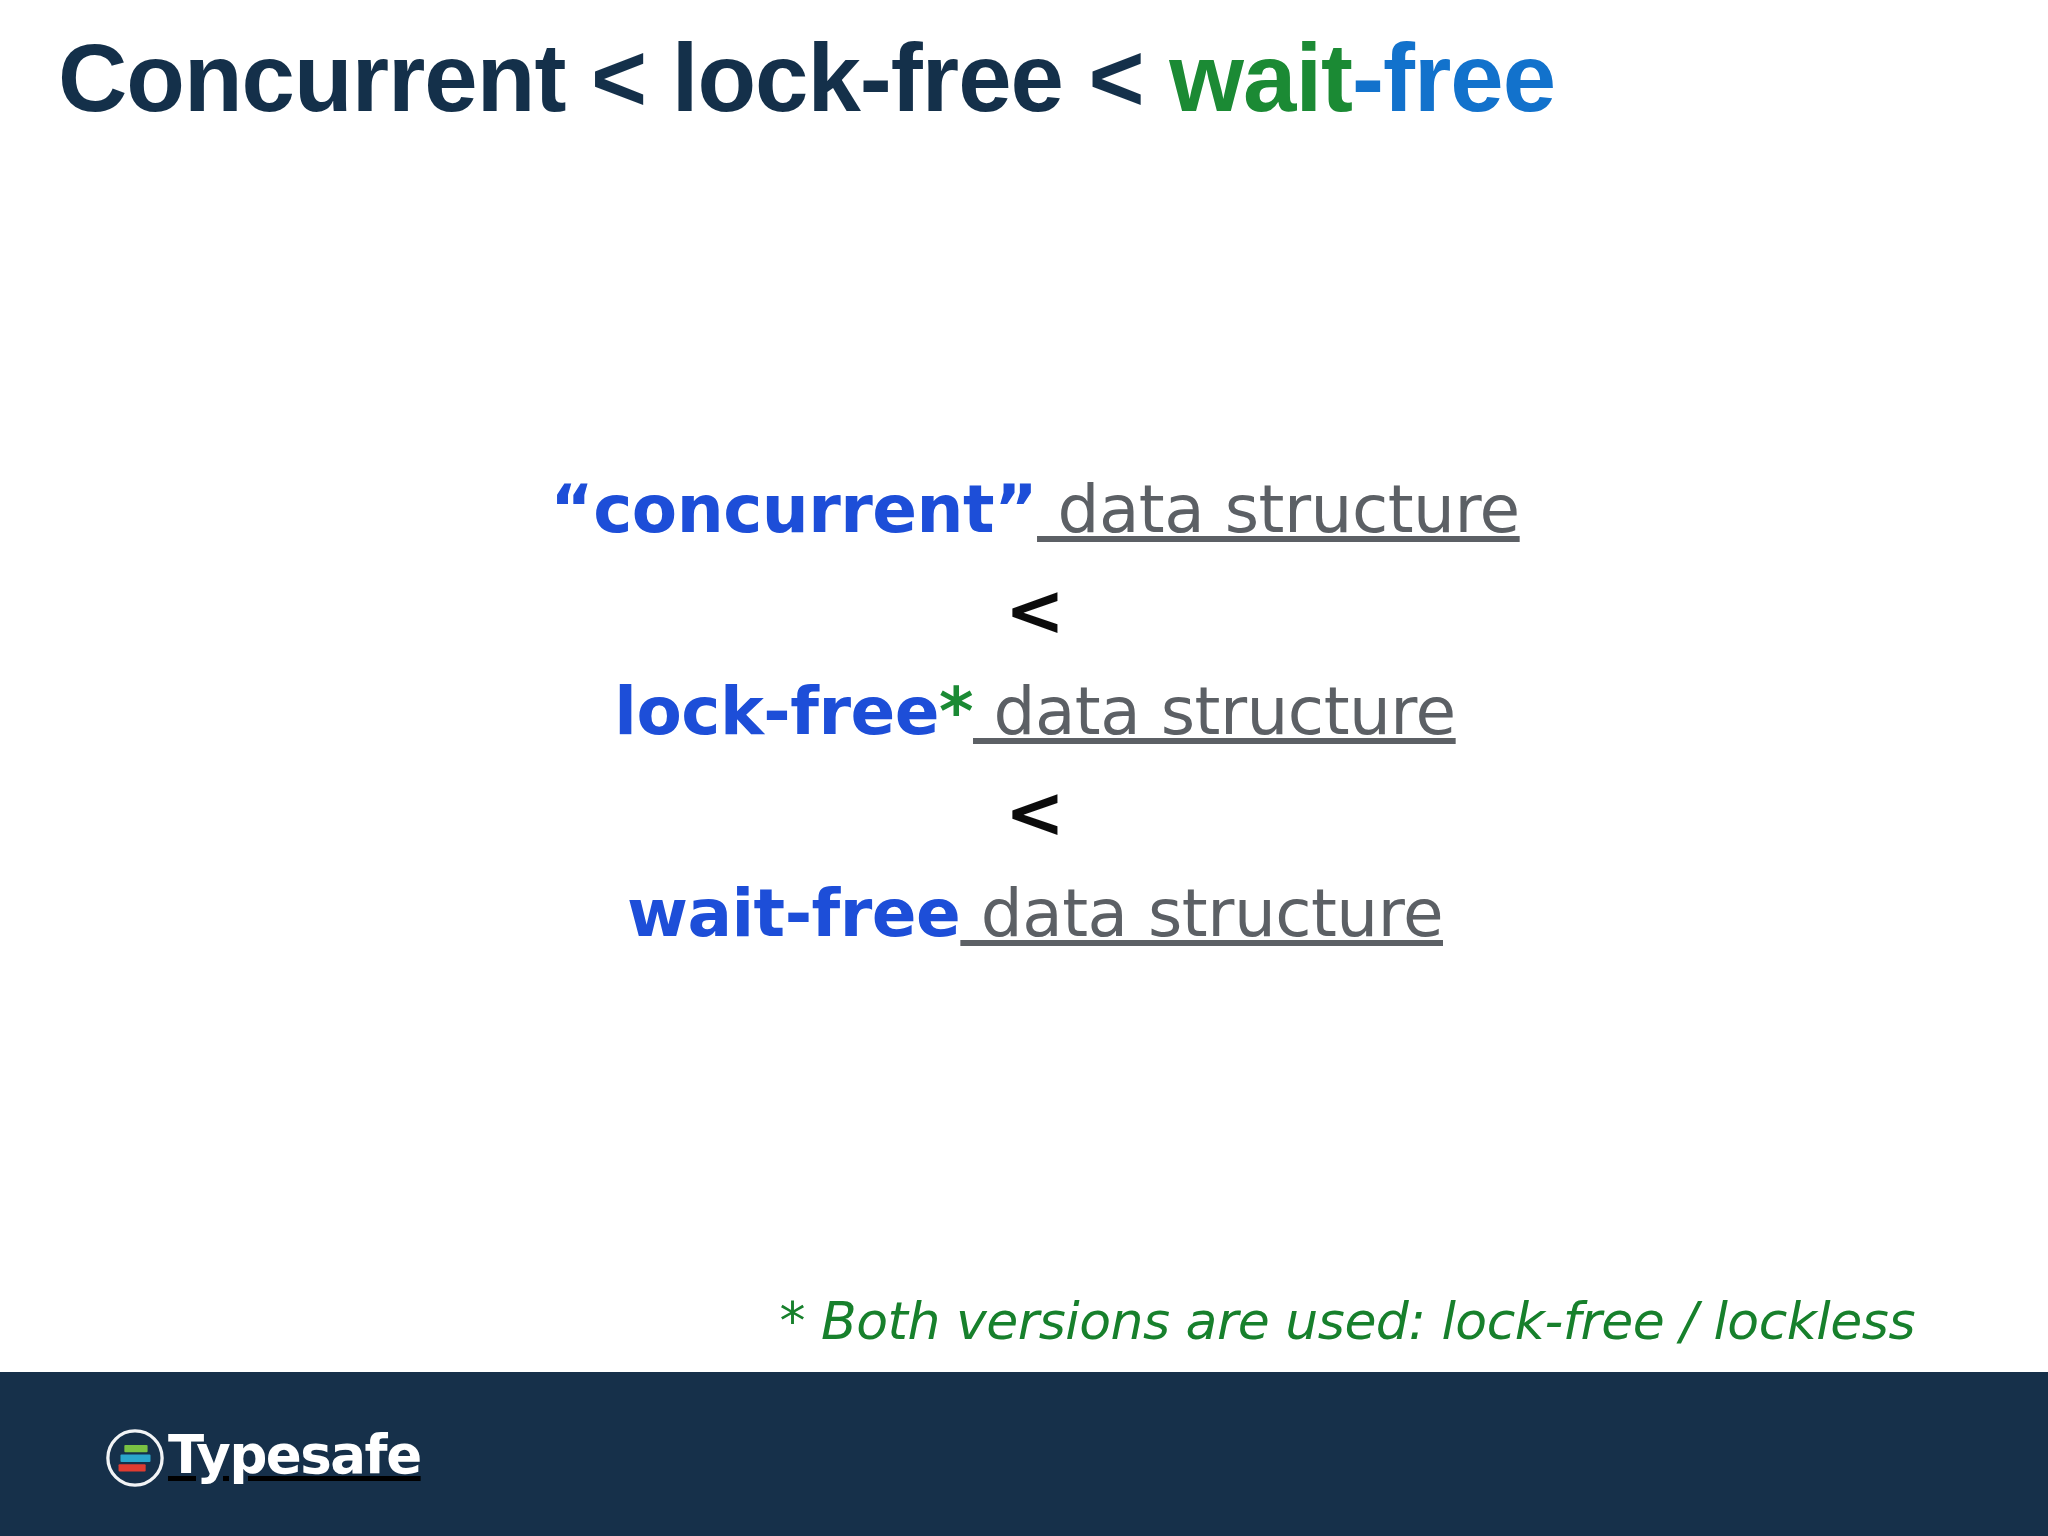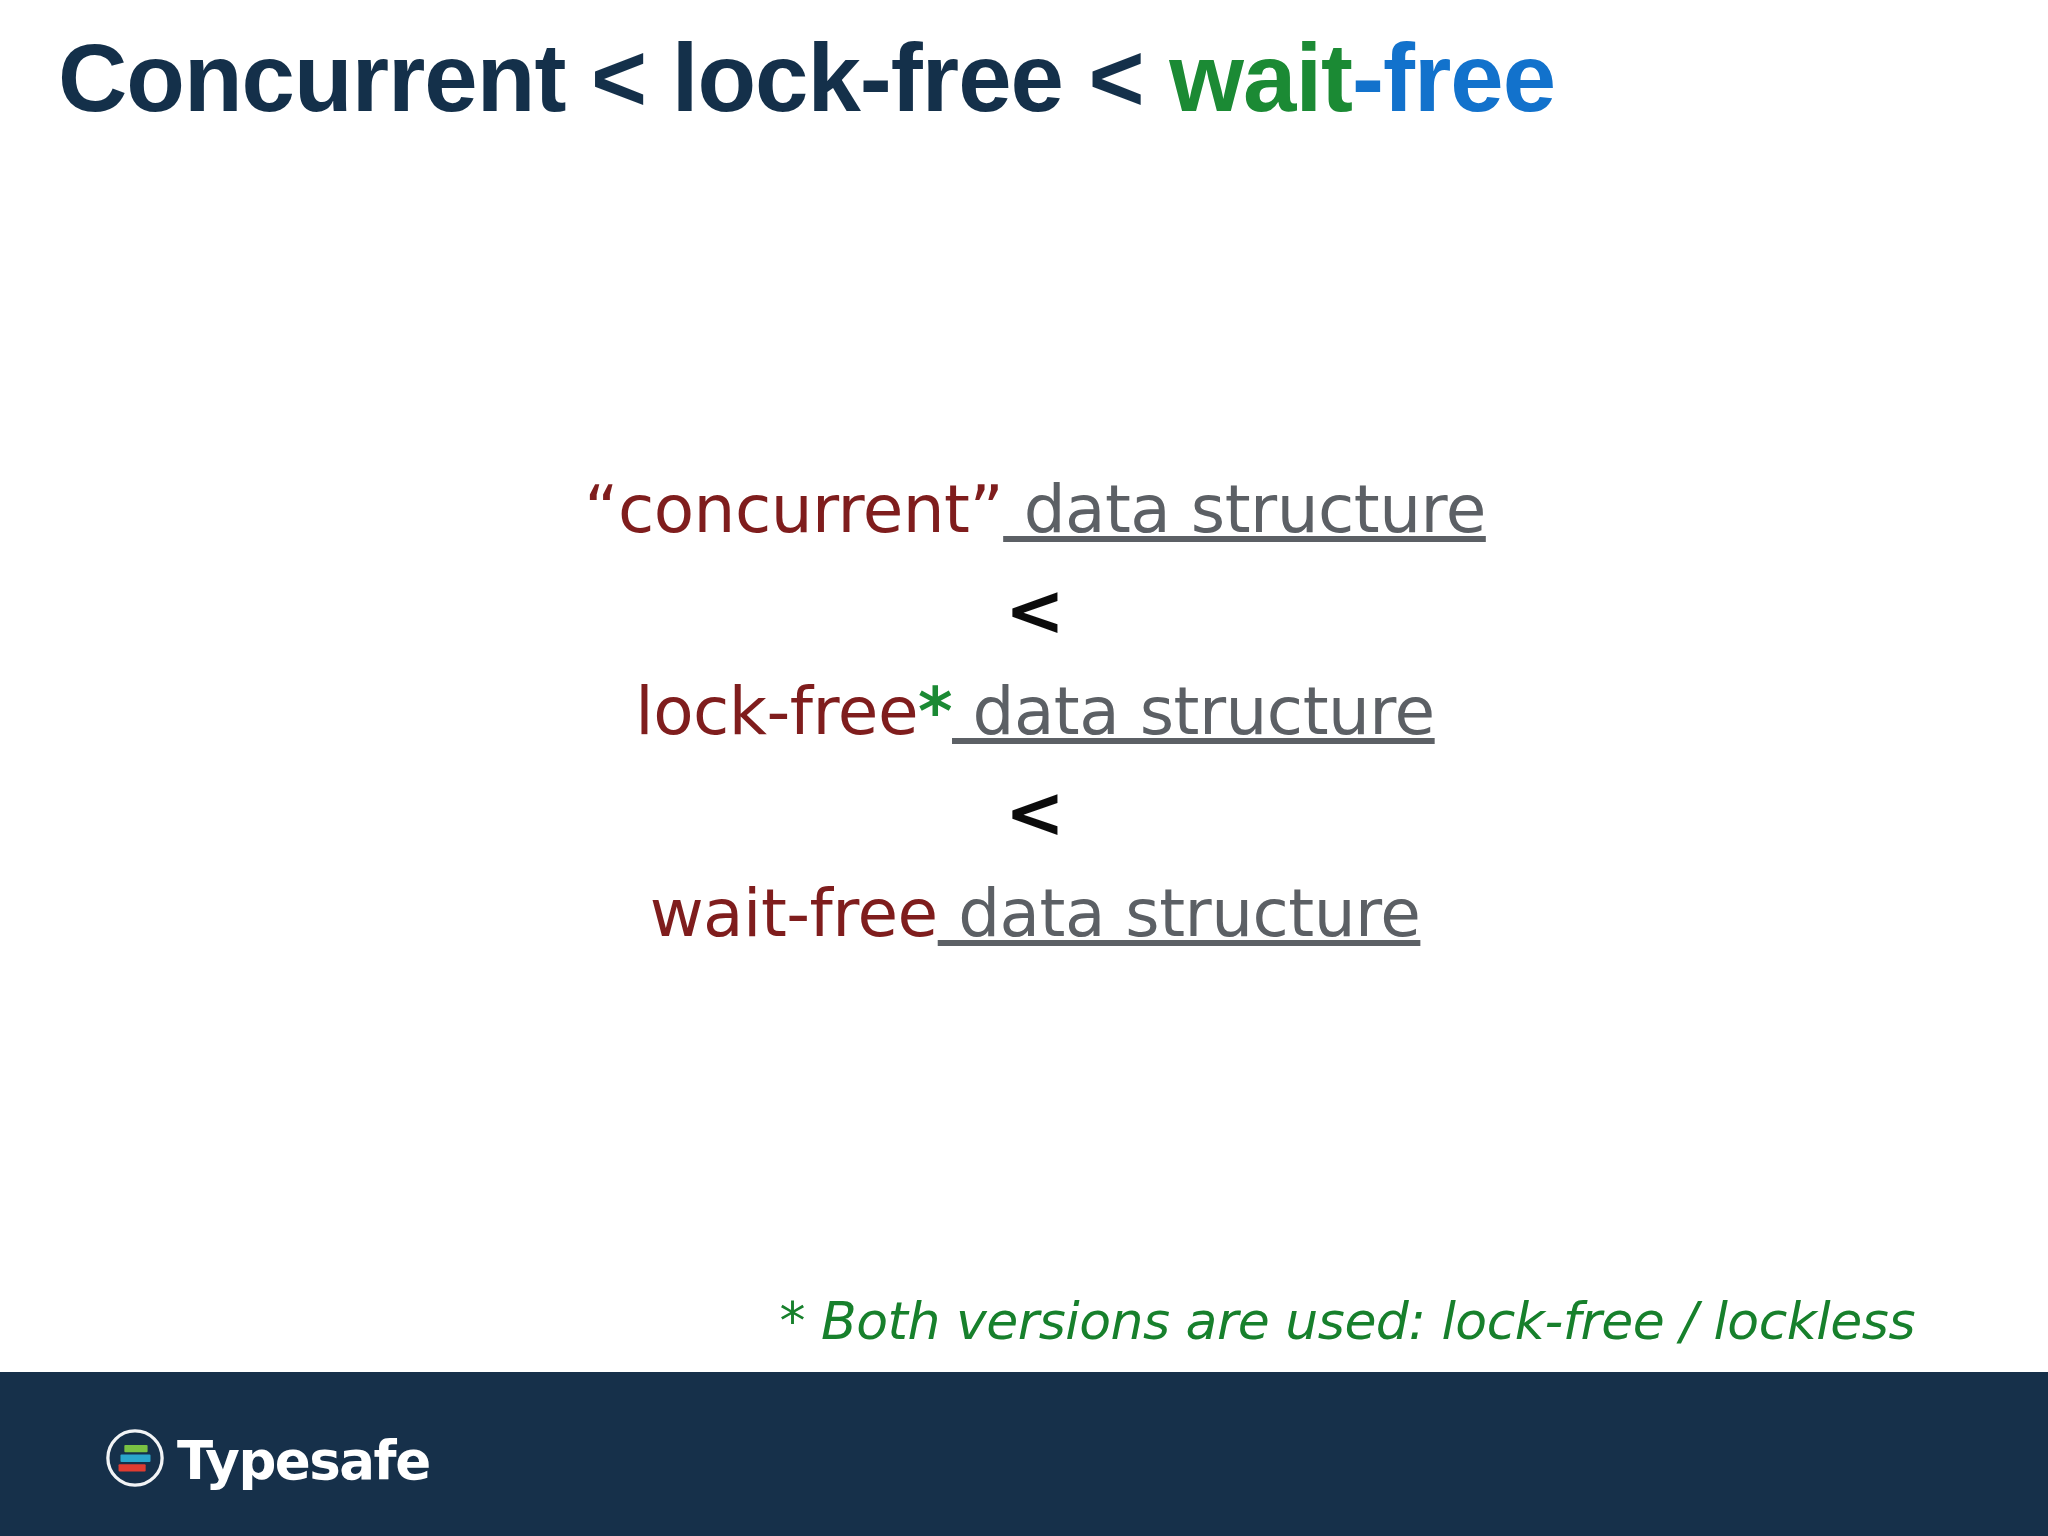--- a/index.html
+++ b/index.html
@@ -49,22 +49,22 @@
   }
 
   .struct-line {
     font-family: "DejaVu Sans", sans-serif;
     font-size: 66px;
     line-height: 80px;
     white-space: nowrap;
     letter-spacing: -0.5px;
   }
   .struct-line .term {
-    font-weight: normal;
-    color: #7f1d1d;
+    font-weight: bold;
+    color: #1d4ed8;
     text-align: right;
   }
   .struct-line .tail {
     font-weight: normal;
     color: #5c6065;
     text-decoration: underline;
   }
   .struct-line .star {
     font-weight: bold;
     color: #1b8a34;
@@ -104,22 +104,23 @@
     width: 2048px;
     height: 164px;
     background: #16304a;
   }
 
   .logo {
     position: absolute;
     left: 104px;
     top: 1427px;
     display: flex;
-    align-items: flex-end;
-    gap: 11px;
+    align-items: flex-start;
+    gap: 2px;
+    text-decoration: underline;
   }
   .logo-mark {
     width: 62px;
     height: 62px;
     display: block;
   }
   .logo-word {
     font-family: "DejaVu Sans", sans-serif;
     font-weight: bold;
     font-size: 53px;

